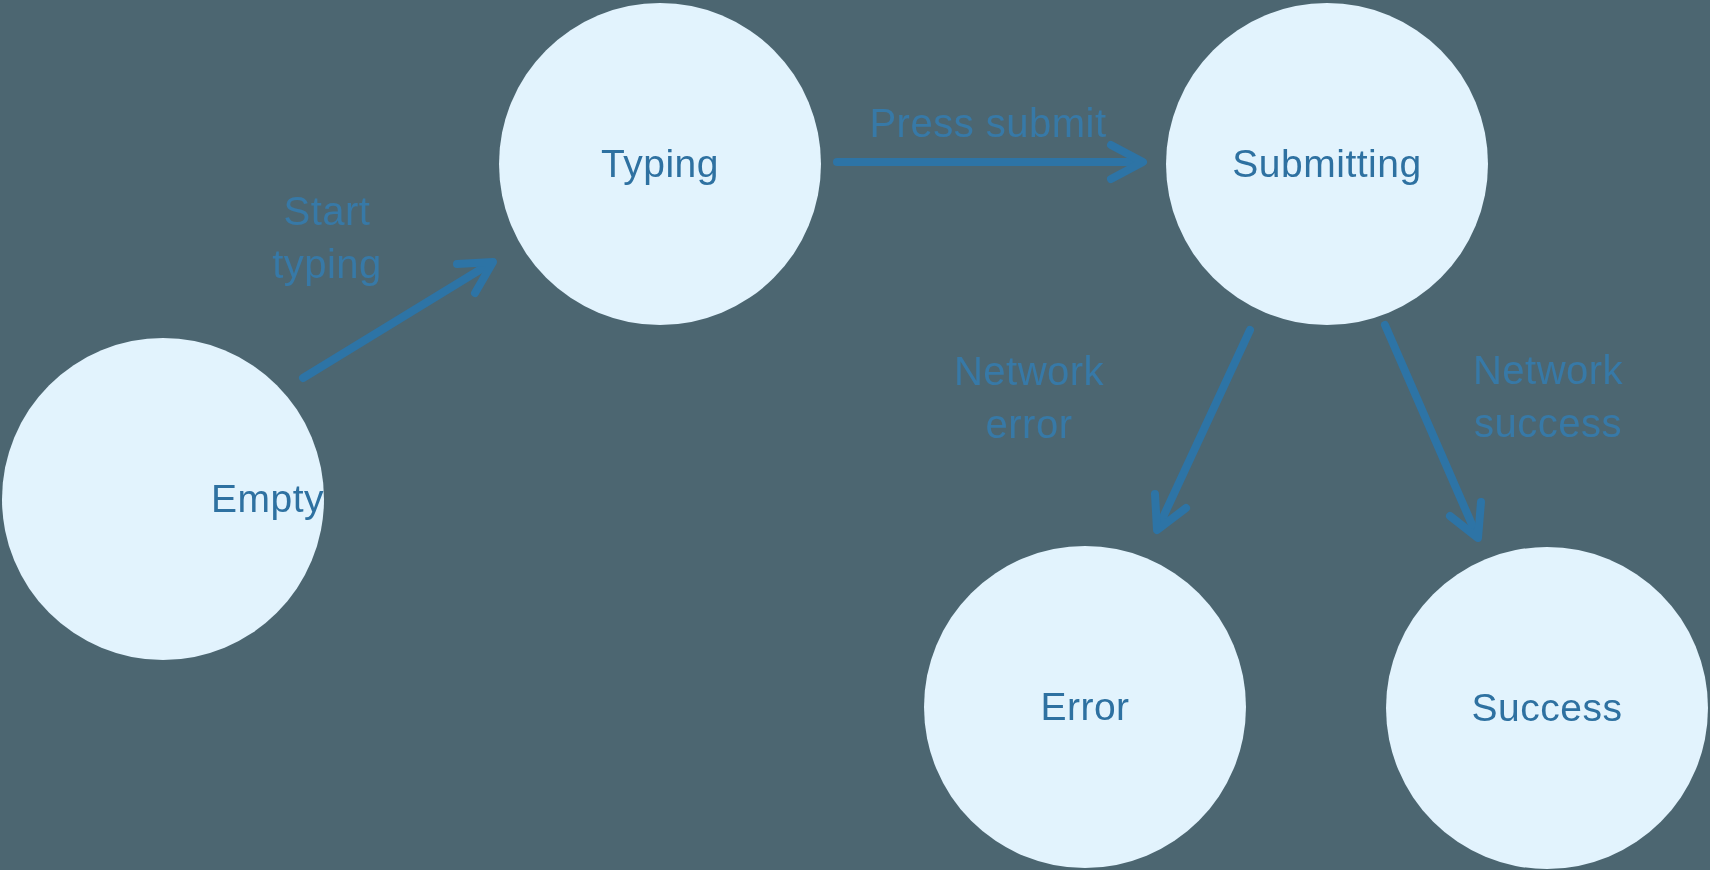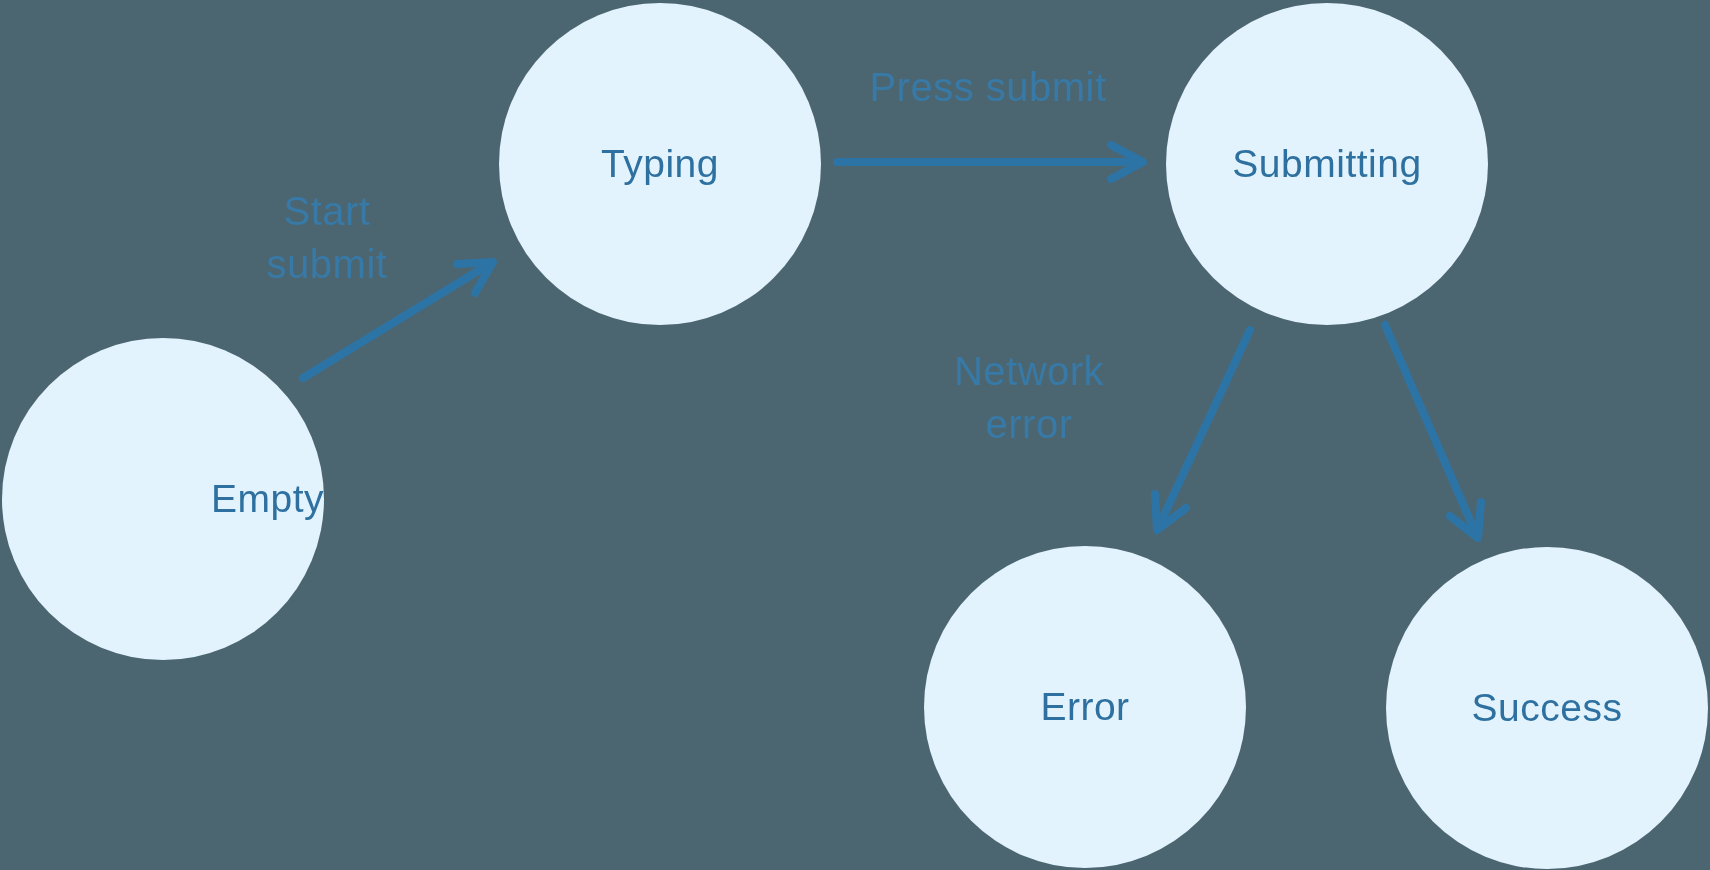--- a/index.html
+++ b/index.html
@@ -57,21 +57,21 @@
     position: absolute;
     transform: translate(-50%, -50%);
     color: var(--label-text);
     font-size: 40px;
     font-weight: 500;
     letter-spacing: 0.5px;
     line-height: 1.32;
     text-align: center;
   }
   .edge-label.wrap { width: 175px; }
-  .edge-label.nowrap { white-space: nowrap; }
+  .edge-label.nowrap { white-space: nowrap; margin-top: 36px; }
 </style>
 </head>
 <body>
 
 <div class="canvas">
 
   <svg class="arrows" viewBox="0 0 1710 870" xmlns="http://www.w3.org/2000/svg" aria-hidden="true">
 
     <g>
       <line x1="303" y1="378" x2="491" y2="263"></line>
@@ -107,20 +107,21 @@
   </div>
 
   <div class="state-node" style="left:924px; top:546px;">
     <span class="state-label">Error</span>
   </div>
 
   <div class="state-node" style="left:1386px; top:547px;">
     <span class="state-label">Success</span>
   </div>
 
-  <div class="edge-label wrap" style="left:327px; top:238px;">Start submit</div>
+  <div class="edge-label wrap" style="left:327px; top:238px;">Start typing</div>
 
   <div class="edge-label nowrap" style="left:988px; top:87px;">Press submit</div>
 
   <div class="edge-label wrap" style="left:1029px; top:398px;">Network error</div>
 
+  <div class="edge-label wrap" style="left:1548px; top:397px;">Network success</div>
 
 </div>
 
 </body></html>

